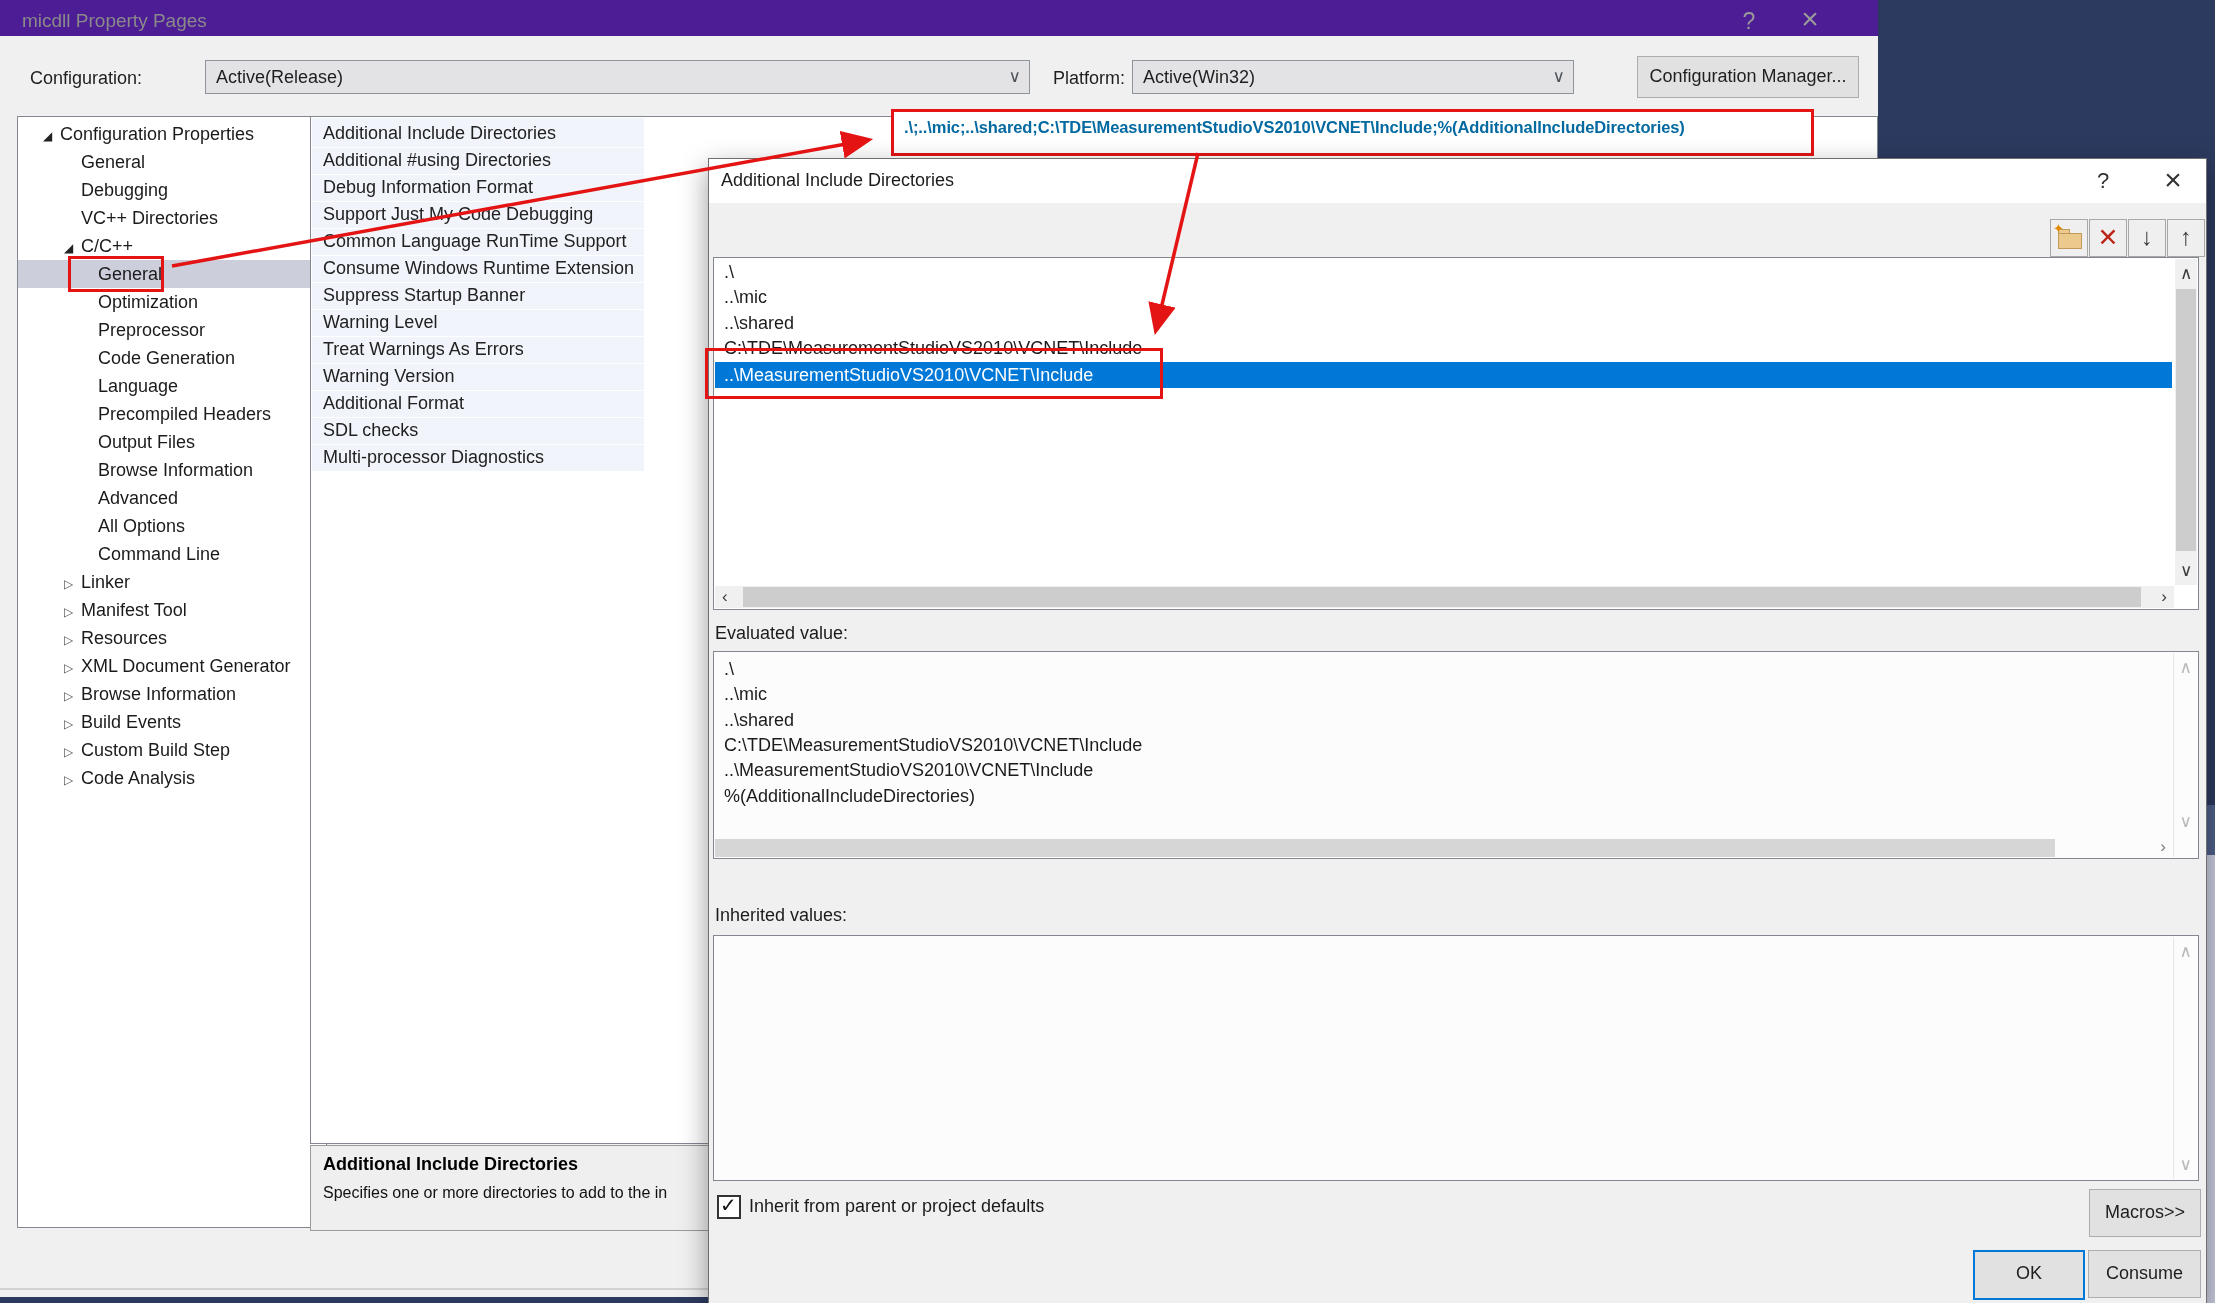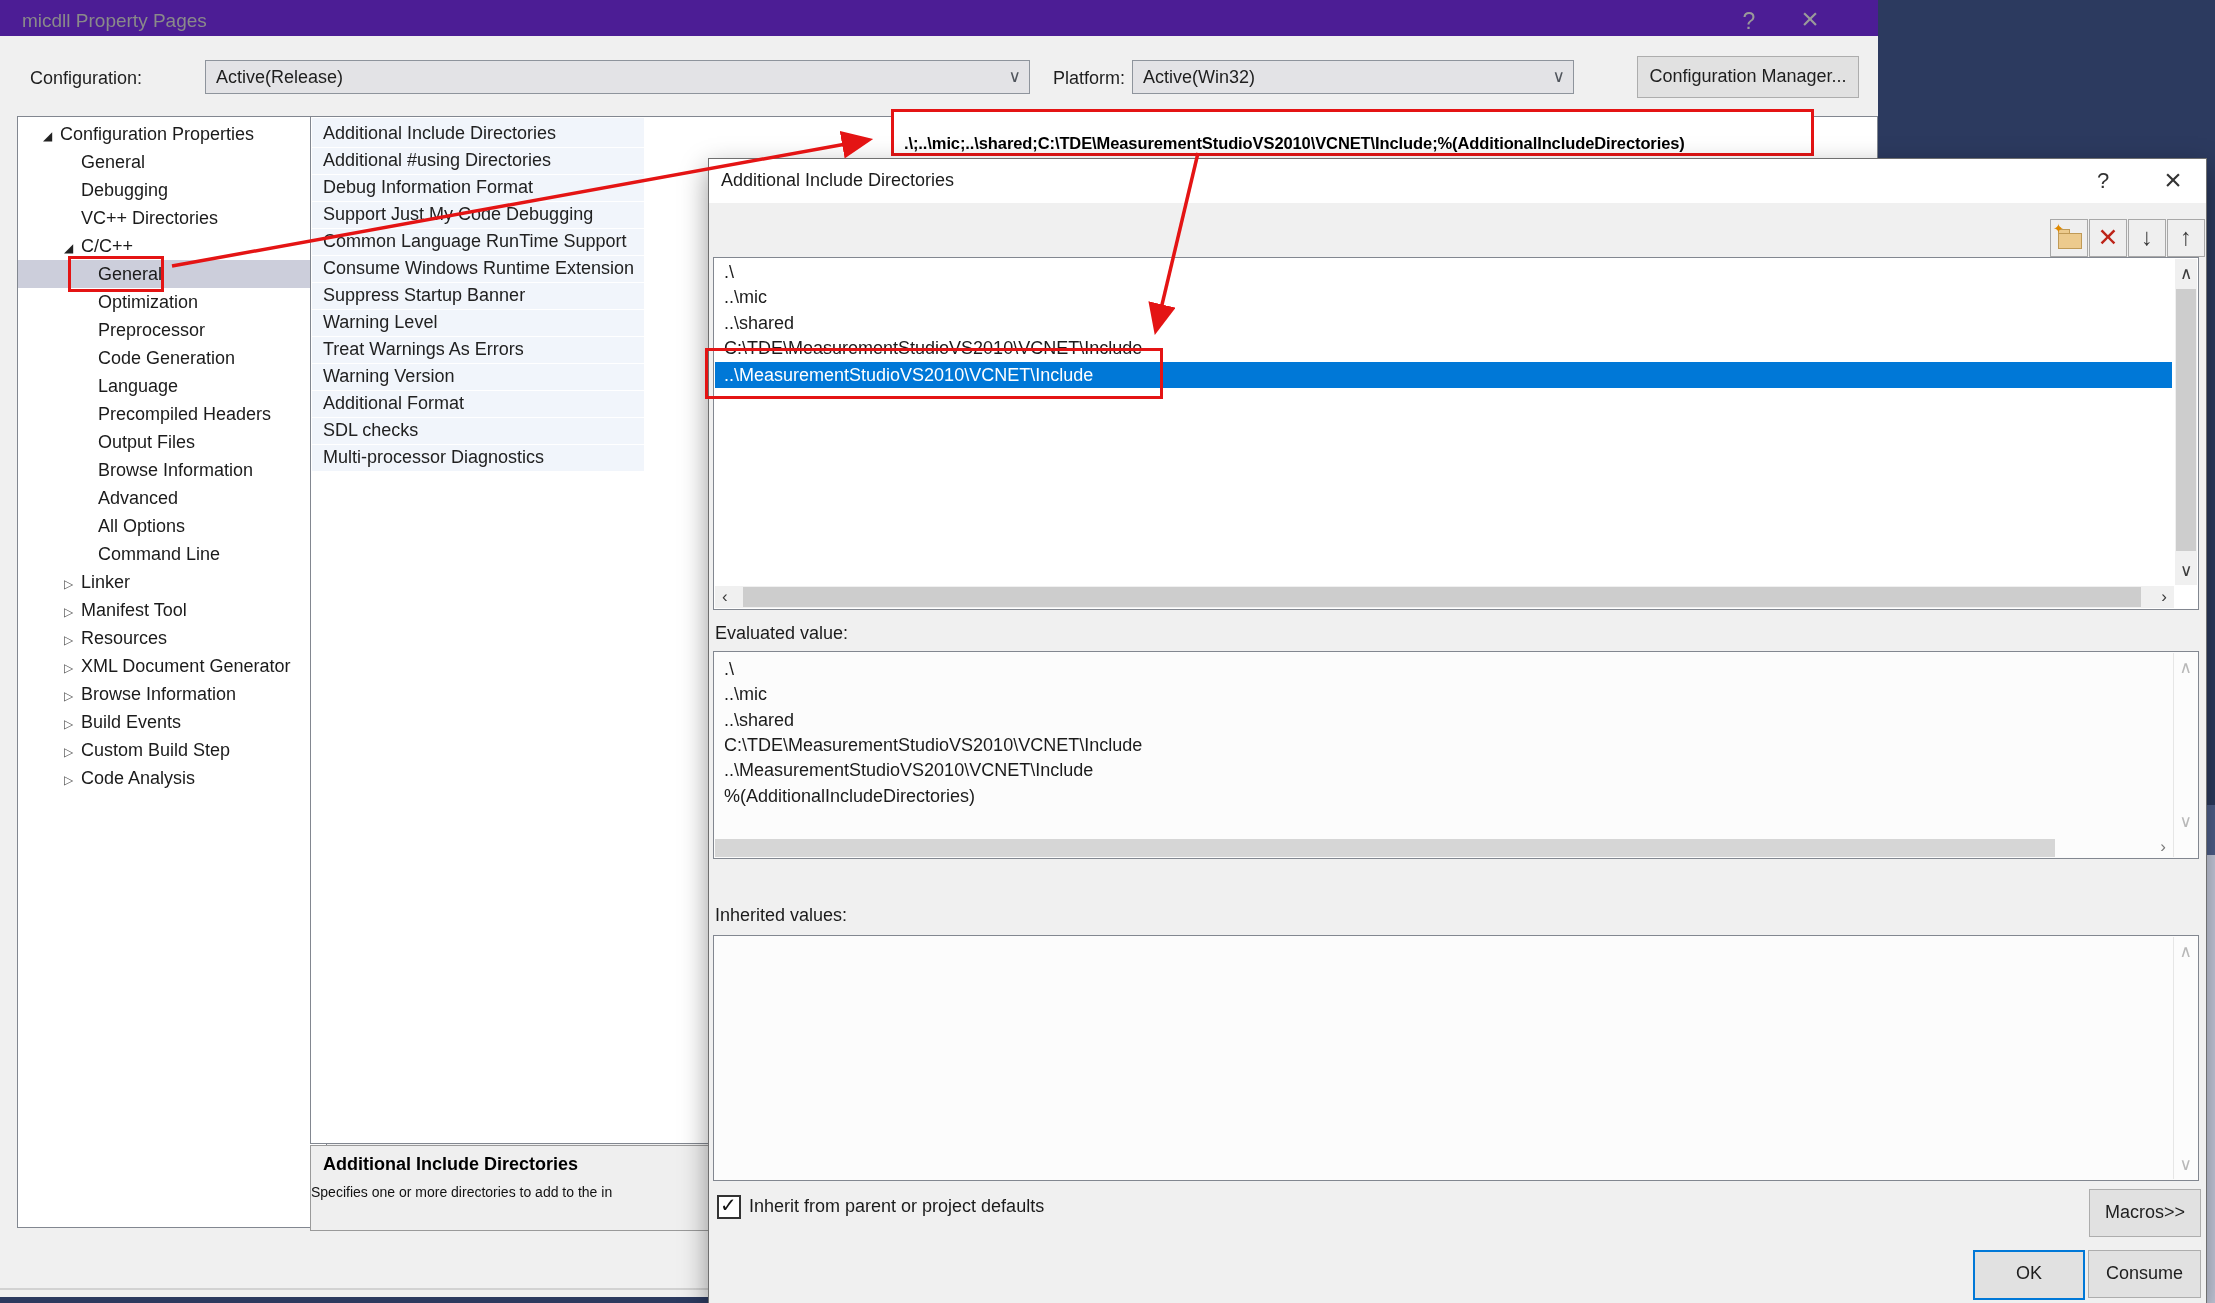--- a/index.html
+++ b/index.html
@@ -36,26 +36,26 @@
   .tree-item .exp.hollow{color:#555;}
   .tree-item .tlbl{color:#1b1b1b;}
 
   
   #grid-panel{left:310px;top:116px;width:1566px;height:1026px;background:#ffffff;border:1px solid #828790;}
   #grid-namecol-bg{left:1px;top:1px;width:332px;height:353px;background:#f1f5fb;}
   .grid-row{position:absolute;left:1px;height:27px;width:640px;border-bottom:1px solid #ffffff;}
   .grid-row .gname{position:absolute;left:11px;top:3px;font-size:18px;color:#212121;white-space:nowrap;}
   #desc-box{left:310px;top:1145px;width:1566px;height:84px;background:#efefef;border:1px solid #9a9a9a;}
   #desc-title{left:12px;top:8px;font-size:18px;font-weight:bold;color:#000;white-space:nowrap;}
-  #desc-text{left:0;top:38px;font-size:14px;color:#111;white-space:nowrap;}
+  #desc-text{left:12px;top:38px;font-size:16px;color:#111;white-space:nowrap;}
   #main-divider{left:0;top:1288px;width:1878px;height:2px;background:#d2d2d2;}
 
   
   #value-redbox{left:891px;top:109px;width:917px;height:41px;background:#ffffff;border:3px solid #e41414;z-index:5;}
-  #value-redbox .vtxt{position:absolute;left:10px;top:22px;font-size:16.5px;font-weight:bold;letter-spacing:-0.1px;color:#000000;white-space:nowrap;text-align:right;}
+  #value-redbox .vtxt{position:absolute;left:10px;top:6px;font-size:16.5px;font-weight:bold;letter-spacing:-0.1px;color:#0369a1;white-space:nowrap;text-align:right;}
 
   
   #dialog{left:708px;top:158px;width:1497px;height:1145px;background:#f0f0f0;border:1px solid #6f6f6f;
     box-shadow:0 10px 26px rgba(0,0,0,.4);z-index:10;}
   #dlg-titlebar{left:0;top:0;width:100%;height:44px;background:#ffffff;}
   #dlg-title{left:12px;top:11px;font-size:18px;color:#1b1b1b;white-space:nowrap;}
   #dlg-help{left:1378px;top:6px;width:32px;height:32px;font-size:22px;color:#333;text-align:center;line-height:32px;}
   #dlg-close{left:1446px;top:3px;width:36px;height:38px;font-size:30px;color:#333;text-align:center;line-height:36px;}
   .tbtn{top:60px;width:36px;height:36px;background:#efefef;border:1px solid #a8a8a8;text-align:center;}
   #tbtn-new{left:1341px;}#tbtn-del{left:1380px;}#tbtn-down{left:1419px;}#tbtn-up{left:1458px;}

